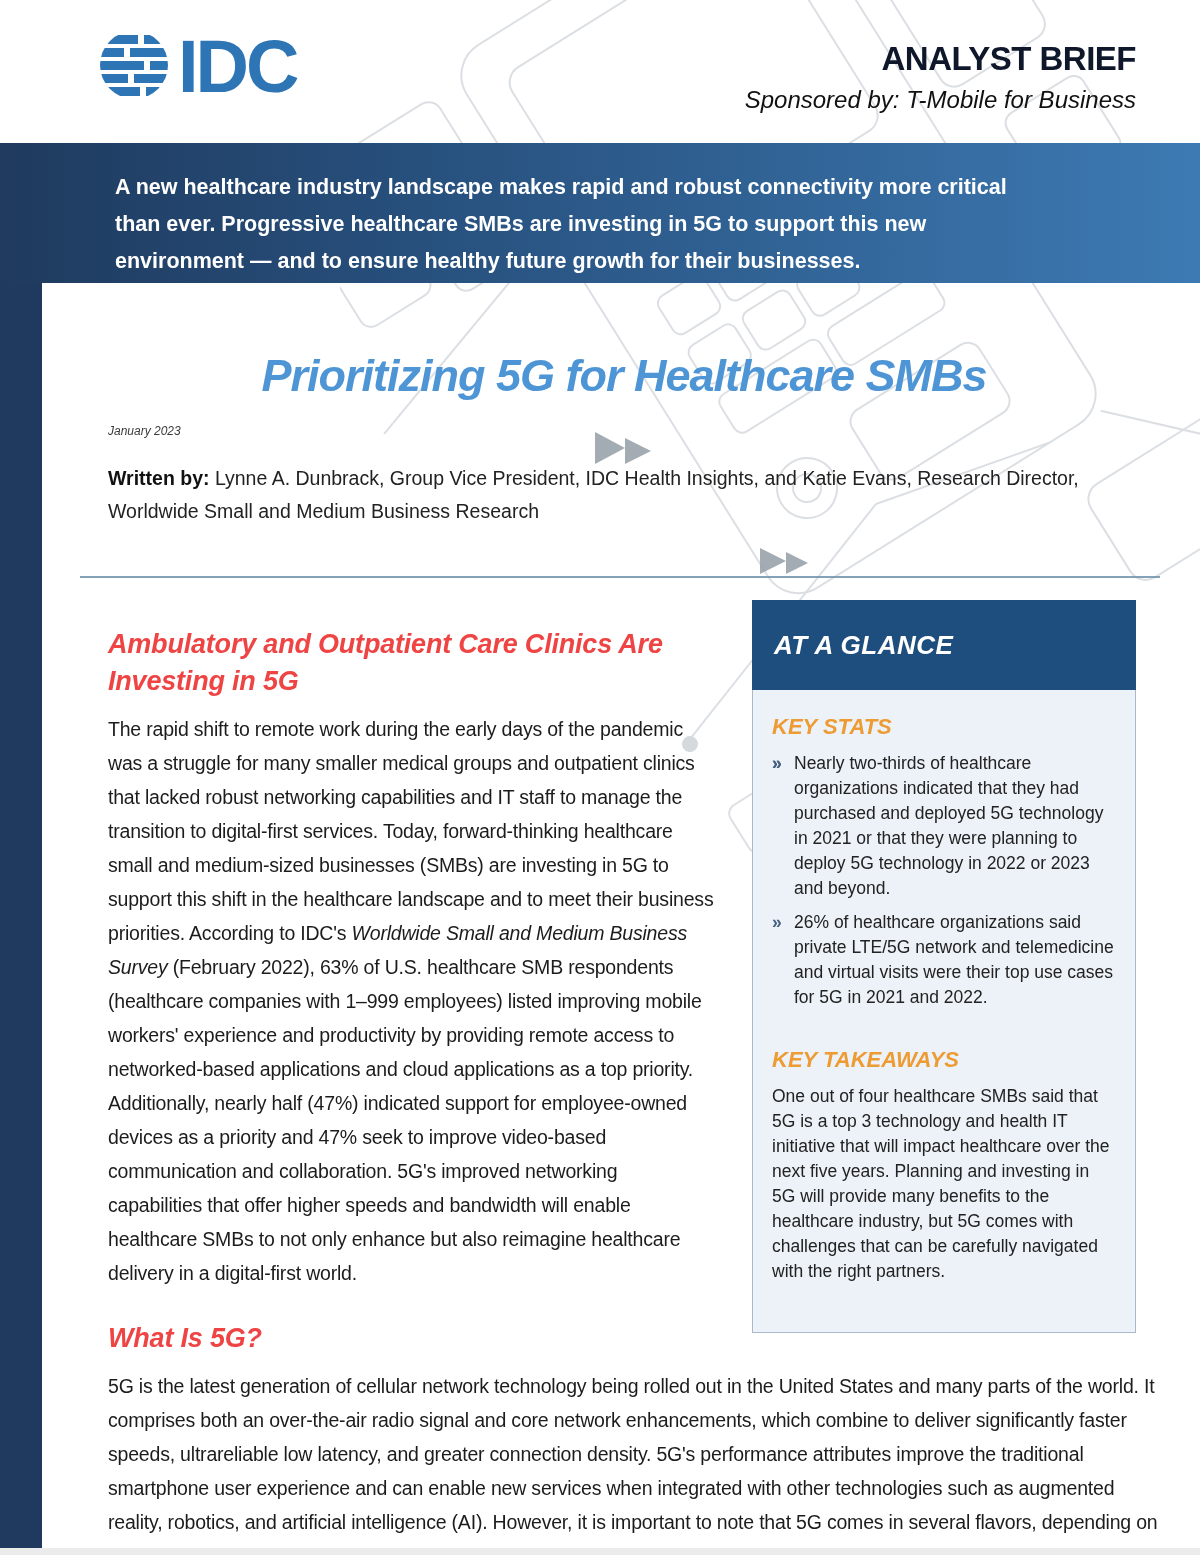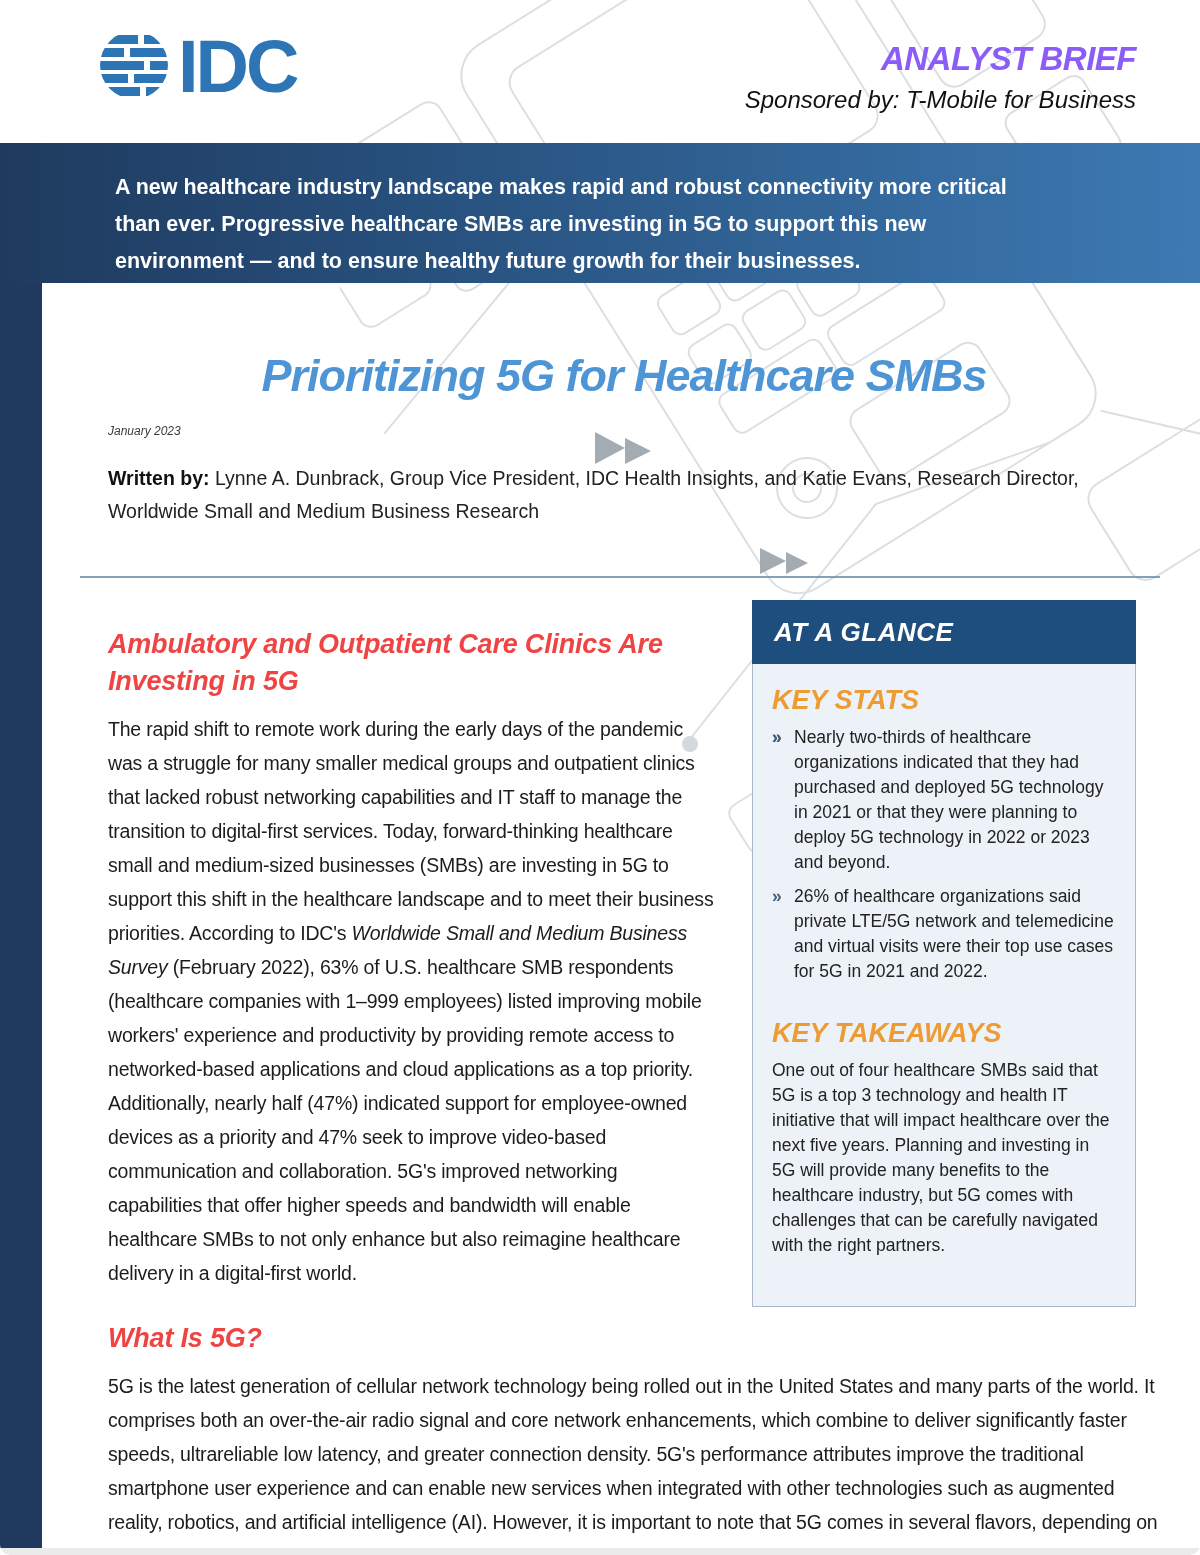--- a/index.html
+++ b/index.html
@@ -1,24 +1,24 @@
 <!DOCTYPE html>
 <html><head>
 <meta charset="utf-8">
 <style>
   html,body{margin:0;padding:0;background:#fff;}
   .page{position:relative;width:1200px;height:1555px;background:#ffffff;overflow:hidden;
-        font-family:"Liberation Sans",sans-serif;color:#1c1c1c;border-radius:10px;}
+        font-family:"Liberation Sans",sans-serif;color:#1c1c1c;}
   .pattern{position:absolute;top:0;right:0;z-index:0;}
   .layer{position:absolute;z-index:2;}
 
   
   .header-logo{top:28px;left:98px;}
   .header-right{top:40px;right:64px;text-align:right;}
-  .analyst-brief{font-size:33px;font-weight:bold;font-style:italic;color:#8b5cf6;letter-spacing:-0.5px;}
+  .analyst-brief{font-size:33px;font-weight:bold;color:#0f172a;letter-spacing:-0.5px;}
   .sponsor{font-size:24px;font-style:italic;color:#111;margin-top:8px;}
 
   
   .stripe{position:absolute;left:0;top:143px;width:42px;height:1405px;background:#1f3a5e;z-index:1;}
   .banner{left:0;top:143px;width:1200px;height:140px;
           background:linear-gradient(90deg,#1f3a5e 0%,#27507d 35%,#3d7ab3 100%);}
   .banner-text{padding:26px 90px 0 115px;color:#ffffff;font-weight:bold;
                font-size:21.5px;line-height:37px;}
 
   
@@ -39,24 +39,24 @@
               color:#ef4444;letter-spacing:-0.2px;margin:0 0 12px 0;}
   .content h2.first{margin-top:26px;}
   .content h2.second{margin-top:30px;}
   .content p{margin:0 0 22px 0;}
   .content p.last{margin-bottom:0;}
 
   
   .sidebar{float:right;width:384px;margin:0 24px 28px 38px;z-index:3;position:relative;
            letter-spacing:0;}
   .sidebar-header{background:#1d4e7e;color:#fff;font-size:26px;font-weight:bold;
-                  font-style:italic;padding:15px 22px;letter-spacing:.5px;}
+                  font-style:italic;padding:28px 22px;letter-spacing:.5px;}
   .sidebar-body{background:#edf2f8;border:1px solid #a9b9c9;border-top:none;
                 padding:24px 19px 26px 19px;font-size:17.5px;line-height:25px;color:#222;}
-  .sidebar h3{font-size:27px;font-weight:bold;font-style:italic;color:#ed9b33;
+  .sidebar h3{font-size:22px;font-weight:bold;font-style:italic;color:#ed9b33;
               margin:0 0 12px 0;letter-spacing:0;}
   .sidebar h3.takeaways{margin-top:37px;}
   .bullet{position:relative;padding-left:22px;margin-bottom:9px;}
   .bullet .marker{position:absolute;left:0;top:0;color:#44607e;font-weight:bold;}
   .takeaway-text{margin:0;}
 
   .bottom-strip{position:absolute;left:0;bottom:0;width:1200px;height:7px;
                 background:#ebebeb;z-index:4;}
 </style>
 </head>

